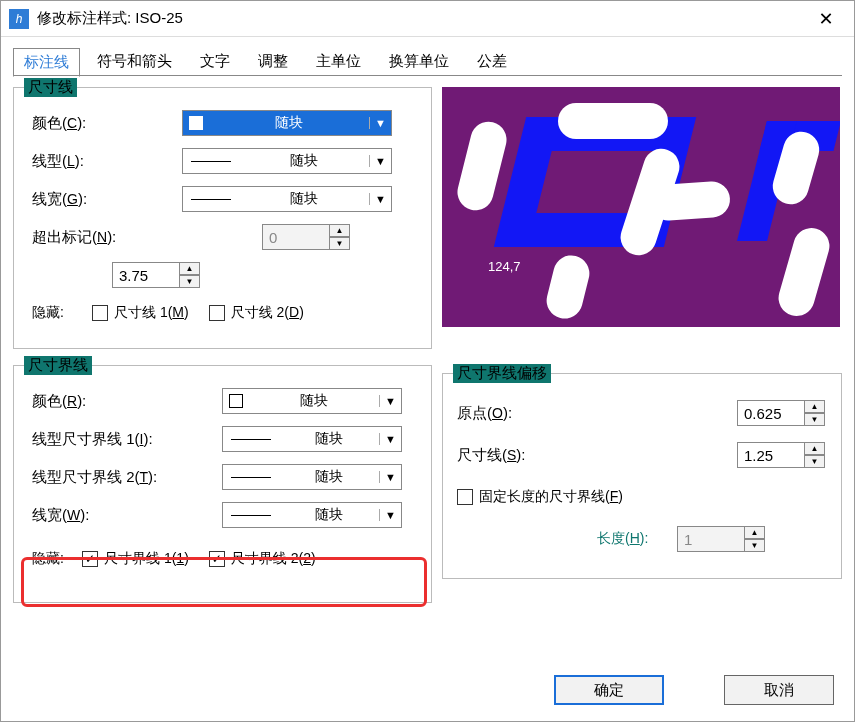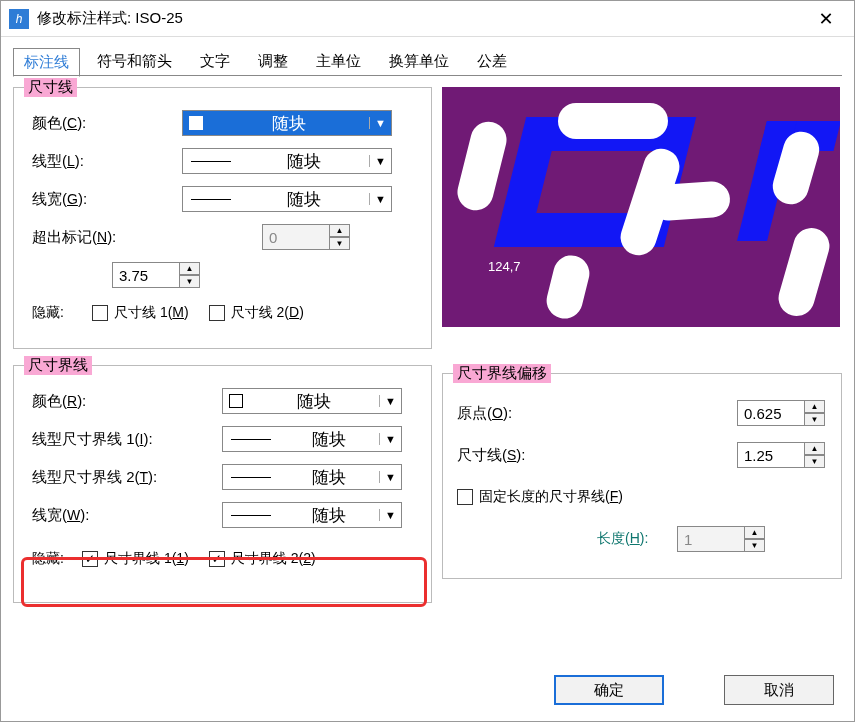--- a/index.html
+++ b/index.html
@@ -9,27 +9,27 @@
 .titlebar .title { flex: 1; font-size: 15px; }
 .titlebar .close { width: 40px; text-align: center; font-size: 18px; cursor: pointer; }
 .tabs { display: flex; padding: 10px 12px 0 12px; gap: 6px; }
 .tab { padding: 4px 10px; border: 1px solid transparent; cursor: pointer; font-size: 15px; }
 .tab.active { border: 1px solid #888; border-bottom-color: #fff; background: #fff; position: relative; top: 1px; color: #2e7cd6; }
 .tabline { border-bottom: 1px solid #888; margin: 0 12px; position: relative; top: -1px; }
 .body { display: flex; padding: 10px 12px 0 12px; gap: 10px; }
 .col-left { flex: 1; }
 .col-right { width: 400px; }
 .group { border: 1px solid #bbb; padding: 12px 10px 12px 18px; margin-bottom: 16px; position: relative; }
-.group-title { position: absolute; top: -10px; left: 10px; background: #f9a8d4; padding: 0 4px; font-size: 15px; }
+.group-title { position: absolute; top: -10px; left: 10px; background: #0f766e; padding: 0 4px; font-size: 15px; }
 .row { display: flex; align-items: center; margin: 8px 0; min-height: 30px; }
 .label { width: 150px; font-size: 15px; }
 .label-wide { width: 190px; font-size: 15px; }
 .combo { flex: 1; display: flex; align-items: center; height: 26px; border: 1px solid #888; background: #fff; position: relative; cursor: pointer; max-width: 210px; }
 .combo .swatch { width: 14px; height: 14px; border: 1px solid #000; background: #fff; margin: 0 6px; }
-.combo .txt { flex: 1; text-align: center; font-size: 17px; }
+.combo .txt { flex: 1; text-align: center; font-size: 14px; }
 .combo .arrow { width: 22px; text-align: center; border-left: 1px solid #aaa; font-size: 11px; }
 .combo.selected { background: #1a6ed8; color: #fff; }
 .combo.selected .swatch { border-color: #fff; background: #fff; }
 .combo .lineicon { width: 40px; border-top: 1px solid #000; margin: 0 8px; }
 .spin { display: flex; width: 90px; }
 .spin input { width: 68px; height: 26px; border: 1px solid #888; padding: 0 6px; font-size: 15px; }
 .spin .btns { display: flex; flex-direction: column; }
 .spin .btns div { width: 20px; height: 13px; border: 1px solid #888; border-left: none; text-align: center; font-size: 8px; line-height: 11px; cursor: pointer; background: #f2f2f2; }
 .spin.disabled input { background: #f3f3f3; color: #888; }
 .chk { width: 16px; height: 16px; border: 1px solid #333; display: inline-flex; align-items: center; justify-content: center; margin-right: 6px; cursor: pointer; font-size: 12px; }

